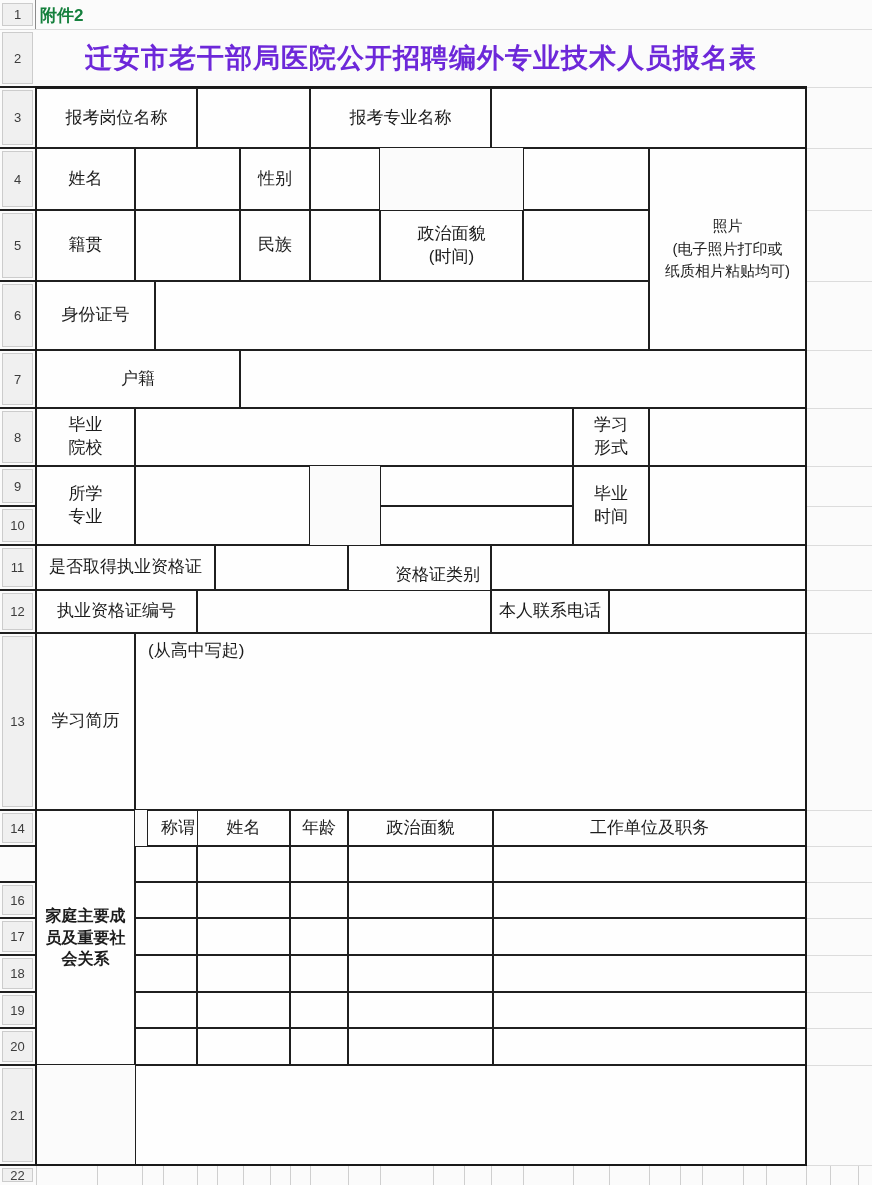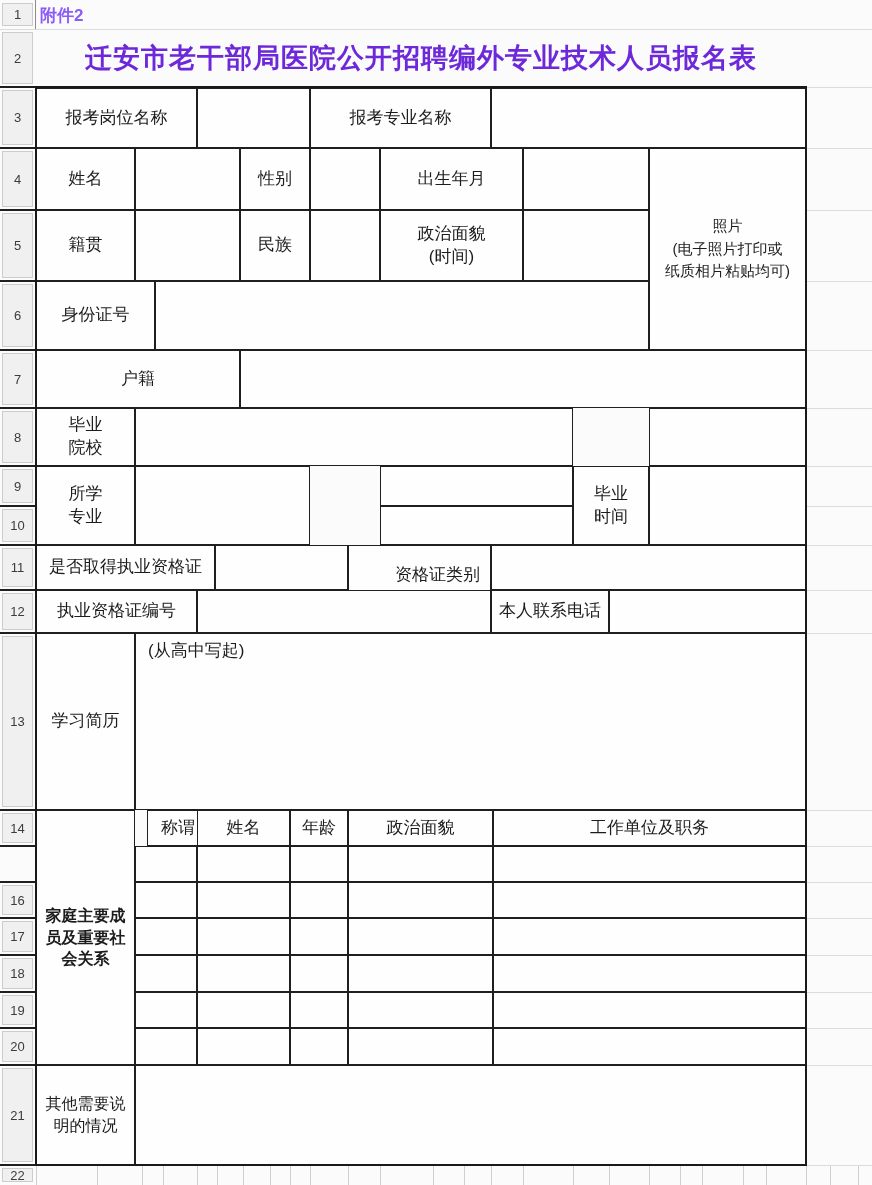--- a/index.html
+++ b/index.html
@@ -23,21 +23,21 @@
     position:absolute;box-sizing:border-box;border:2px solid #191919;
     background:transparent;pointer-events:none;z-index:5;
   }
   .title{
     position:absolute;left:36px;top:29px;width:770px;height:58px;
     display:flex;align-items:center;justify-content:center;
     font-size:27px;font-weight:bold;letter-spacing:1px;color:#6d28d9;
   }
   .attach{
     position:absolute;left:40px;top:2px;height:26px;
-    display:flex;align-items:center;font-size:17px;font-weight:bold;color:#8b5cf6;
+    display:flex;align-items:center;font-size:17px;font-weight:bold;color:#15803d;
   }
   .gutter-cell{
     position:absolute;left:2px;width:31px;box-sizing:border-box;
     background:#f0f0f0;border:1px solid #cccccc;
     display:flex;align-items:center;justify-content:center;
     font-size:13px;color:#3c3c3c;
   }
   .hline{position:absolute;background:#dcdcdc;height:1px;}
   .dline{position:absolute;background:#1f1f1f;height:2px;z-index:4;}
   .vtick{position:absolute;background:#cfcfcf;width:1px;}
@@ -57,21 +57,20 @@
 
   <div class="cell" style="left:36px;top:88px;width:161px;height:60px;">报考岗位名称</div>
   <div class="cell" style="left:197px;top:88px;width:113px;height:60px;"></div>
   <div class="cell" style="left:310px;top:88px;width:181px;height:60px;">报考专业名称</div>
   <div class="cell" style="left:491px;top:88px;width:315px;height:60px;"></div>
 
   <div class="cell" style="left:36px;top:148px;width:99px;height:62px;">姓名</div>
   <div class="cell" style="left:135px;top:148px;width:105px;height:62px;"></div>
   <div class="cell" style="left:240px;top:148px;width:70px;height:62px;">性别</div>
   <div class="cell" style="left:310px;top:148px;width:70px;height:62px;"></div>
-  <div class="cell" style="left:380px;top:148px;width:143px;height:62px;">出生年月</div>
   <div class="cell" style="left:523px;top:148px;width:126px;height:62px;"></div>
   <div class="cell small" style="left:649px;top:148px;width:157px;height:202px;">照片
 (电子照片打印或
 纸质相片粘贴均可)</div>
 
   <div class="cell" style="left:36px;top:210px;width:99px;height:71px;">籍贯</div>
   <div class="cell" style="left:135px;top:210px;width:105px;height:71px;"></div>
   <div class="cell" style="left:240px;top:210px;width:70px;height:71px;">民族</div>
   <div class="cell" style="left:310px;top:210px;width:70px;height:71px;"></div>
   <div class="cell" style="left:380px;top:210px;width:143px;height:71px;">政治面貌
@@ -80,20 +79,22 @@
 
   <div class="cell" style="left:36px;top:281px;width:119px;height:69px;">身份证号</div>
   <div class="cell" style="left:155px;top:281px;width:494px;height:69px;"></div>
 
   <div class="cell" style="left:36px;top:350px;width:204px;height:58px;">户籍</div>
   <div class="cell" style="left:240px;top:350px;width:566px;height:58px;"></div>
 
   <div class="cell" style="left:36px;top:408px;width:99px;height:58px;">毕业
 院校</div>
   <div class="cell" style="left:135px;top:408px;width:438px;height:58px;"></div>
+  <div class="cell" style="left:573px;top:408px;width:76px;height:58px;">学习
+形式</div>
   <div class="cell" style="left:649px;top:408px;width:157px;height:58px;"></div>
 
   <div class="cell" style="left:36px;top:466px;width:99px;height:79px;">所学
 专业</div>
   <div class="cell" style="left:135px;top:466px;width:175px;height:79px;"></div>
   <div class="cell" style="left:380px;top:466px;width:193px;height:40px;"></div>
   <div class="cell" style="left:380px;top:506px;width:193px;height:39px;"></div>
   <div class="cell" style="left:573px;top:466px;width:76px;height:79px;">毕业
 时间</div>
   <div class="cell" style="left:649px;top:466px;width:157px;height:79px;"></div>
@@ -111,21 +112,20 @@
   <div class="cell" style="left:36px;top:633px;width:99px;height:177px;">学习简历</div>
   <div class="cell hint" style="left:135px;top:633px;width:671px;height:177px;">(从高中写起)</div>
 
   <div class="cell wrap" style="left:36px;top:810px;width:99px;height:255px;font-weight:bold;">家庭主要成员及重要社会关系</div>
   <div class="cell" style="left:135px;top:810px;width:62px;height:36px;margin-left:12px;">称谓</div>
   <div class="cell" style="left:197px;top:810px;width:93px;height:36px;">姓名</div>
   <div class="cell" style="left:290px;top:810px;width:58px;height:36px;">年龄</div>
   <div class="cell" style="left:348px;top:810px;width:145px;height:36px;">政治面貌</div>
   <div class="cell" style="left:493px;top:810px;width:313px;height:36px;">工作单位及职务</div>
 
-  <div class="cell wrap" style="left:36px;top:1065px;width:99px;height:100px;">其他需要说明的情况</div>
   <div class="cell" style="left:135px;top:1065px;width:671px;height:100px;"></div>
 
   <div class="cell" style="left:135px;top:846px;width:62px;height:36px;"></div>
     <div class="cell" style="left:197px;top:846px;width:93px;height:36px;"></div>
     <div class="cell" style="left:290px;top:846px;width:58px;height:36px;"></div>
     <div class="cell" style="left:348px;top:846px;width:145px;height:36px;"></div>
     <div class="cell" style="left:493px;top:846px;width:313px;height:36px;"></div>
     <div class="cell" style="left:135px;top:882px;width:62px;height:36px;"></div>
     <div class="cell" style="left:197px;top:882px;width:93px;height:36px;"></div>
     <div class="cell" style="left:290px;top:882px;width:58px;height:36px;"></div>

